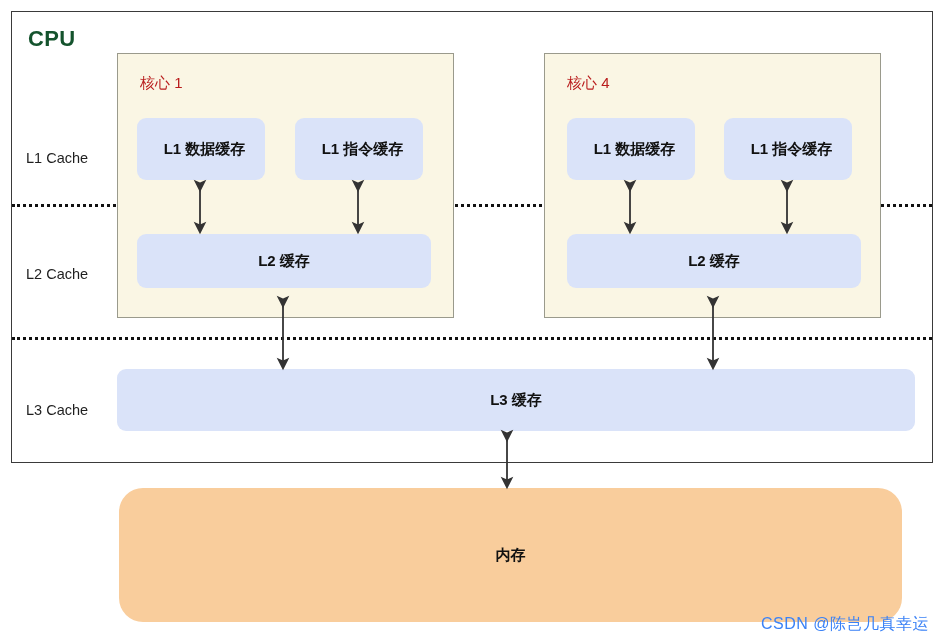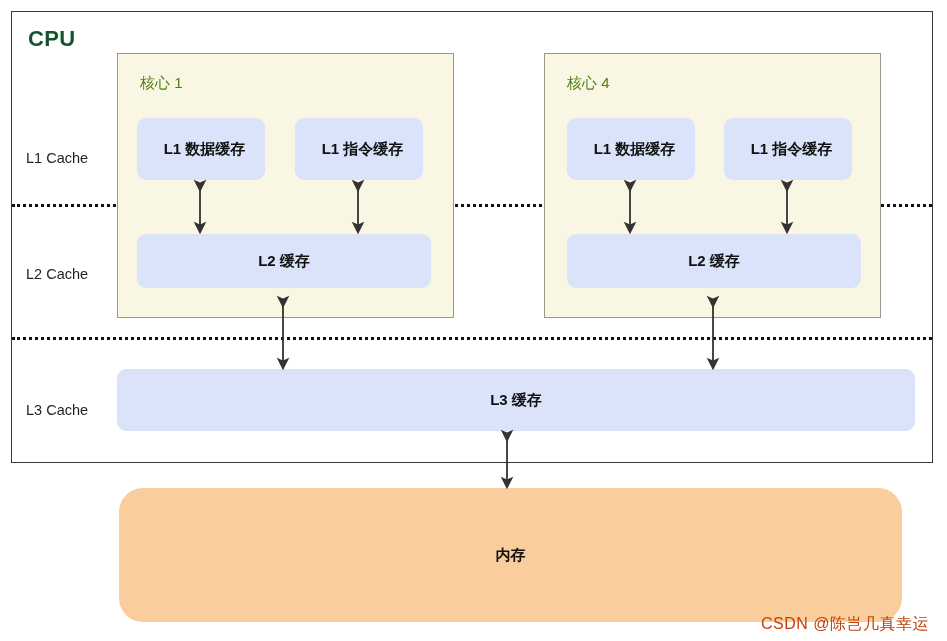--- a/index.html
+++ b/index.html
@@ -72,21 +72,21 @@
     border: 1px solid #9a9a8c;
     box-sizing: border-box;
   }
   .core-1 { left: 117px; width: 337px; }
   .core-2 { left: 544px; width: 337px; }
   .core-title {
     position: absolute;
     left: 22px;
     top: 20px;
     font-size: 15px;
-    color: #4d7c0f;
+    color: #b91c1c;
     white-space: nowrap;
   }
 
   
   .cache-box {
     position: absolute;
     background: #dae3f9;
     border-radius: 9px;
     display: flex;
     align-items: center;
@@ -140,21 +140,21 @@
     height: 641px;
     pointer-events: none;
   }
 
   
   .watermark {
     position: absolute;
     right: 18px;
     bottom: 6px;
     font-size: 16px;
-    color: #c2410c;
+    color: #3b82f6;
     white-space: nowrap;
     letter-spacing: 0.5px;
   }
 </style>
 </head>
 <body>
 
 <div id="canvas">
 
   <div class="cpu-frame"></div>

